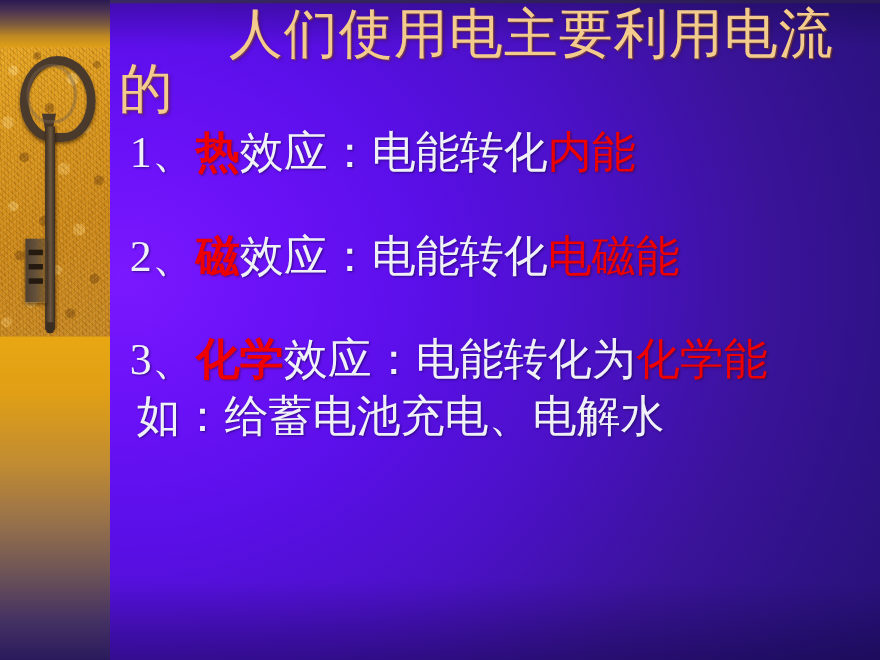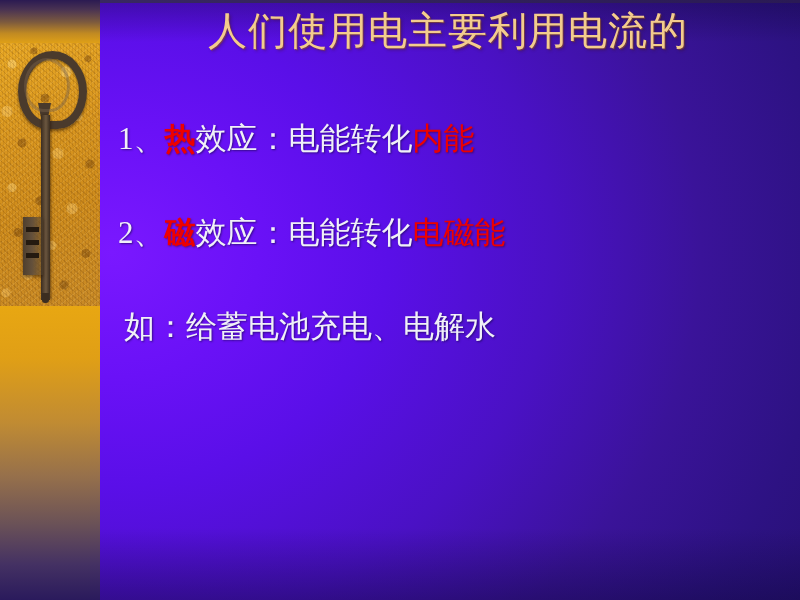--- a/index.html
+++ b/index.html
@@ -160,38 +160,38 @@
   }
   #key-slot-1 { top: 184px; }
   #key-slot-2 { top: 197px; }
   #key-slot-3 { top: 210px; }
 
   
   #title {
     position: absolute;
     left: 108px; top: 6px;
     width: 684px;
-    font-size: 39px;
+    font-size: 49px;
     line-height: 50px;
     color: #f3cc8d;
     letter-spacing: 1px;
     text-shadow: 1px 1px 0 rgba(150,86,20,0.55), 2px 2px 3px rgba(60,22,4,0.35);
   }
   #title .title-line-1 { display: block; text-indent: 100px; }
   #title .title-line-2 { display: block; text-indent: 8px; }
 
   
   #body {
     position: absolute;
     left: 118px; top: 113px;
     width: 670px;
   }
   .blockgap { height: 42px; }
   .bodyline {
-    font-size: 31px;
+    font-size: 40px;
     line-height: 52px;
     color: #f0f0f8;
     white-space: pre;
     text-shadow: 1px 1px 2px rgba(20,6,60,0.6);
   }
   .bodyline.indented { text-indent: 6px; }
   .hi {  
     color: #ee0000;
     text-shadow: 1px 1px 2px rgba(60,0,0,0.45);
   }
@@ -225,16 +225,17 @@
 
   <div id="title">
     <span class="title-line-1">人们使用电主要利用电流的</span>
   </div>
 
   <div id="body">
       <div class="bodyline"><span>1、</span><span class="hi strong">热</span><span>效应：电能转化</span><span class="hi">内能</span></div>
       <div class="blockgap"></div>
       <div class="bodyline"><span>2、</span><span class="hi strong">磁</span><span>效应：电能转化</span><span class="hi">电磁能</span></div>
       <div class="blockgap"></div>
+      <div class="bodyline"><span>3、</span><span class="hi strong">化学</span><span>效应：电能转化为</span><span class="hi">化学能</span></div>
       <div class="bodyline indented"><span>如：给蓄电池充电、电解水</span></div>
     </div>
 
 </div>
 
 </body></html>

